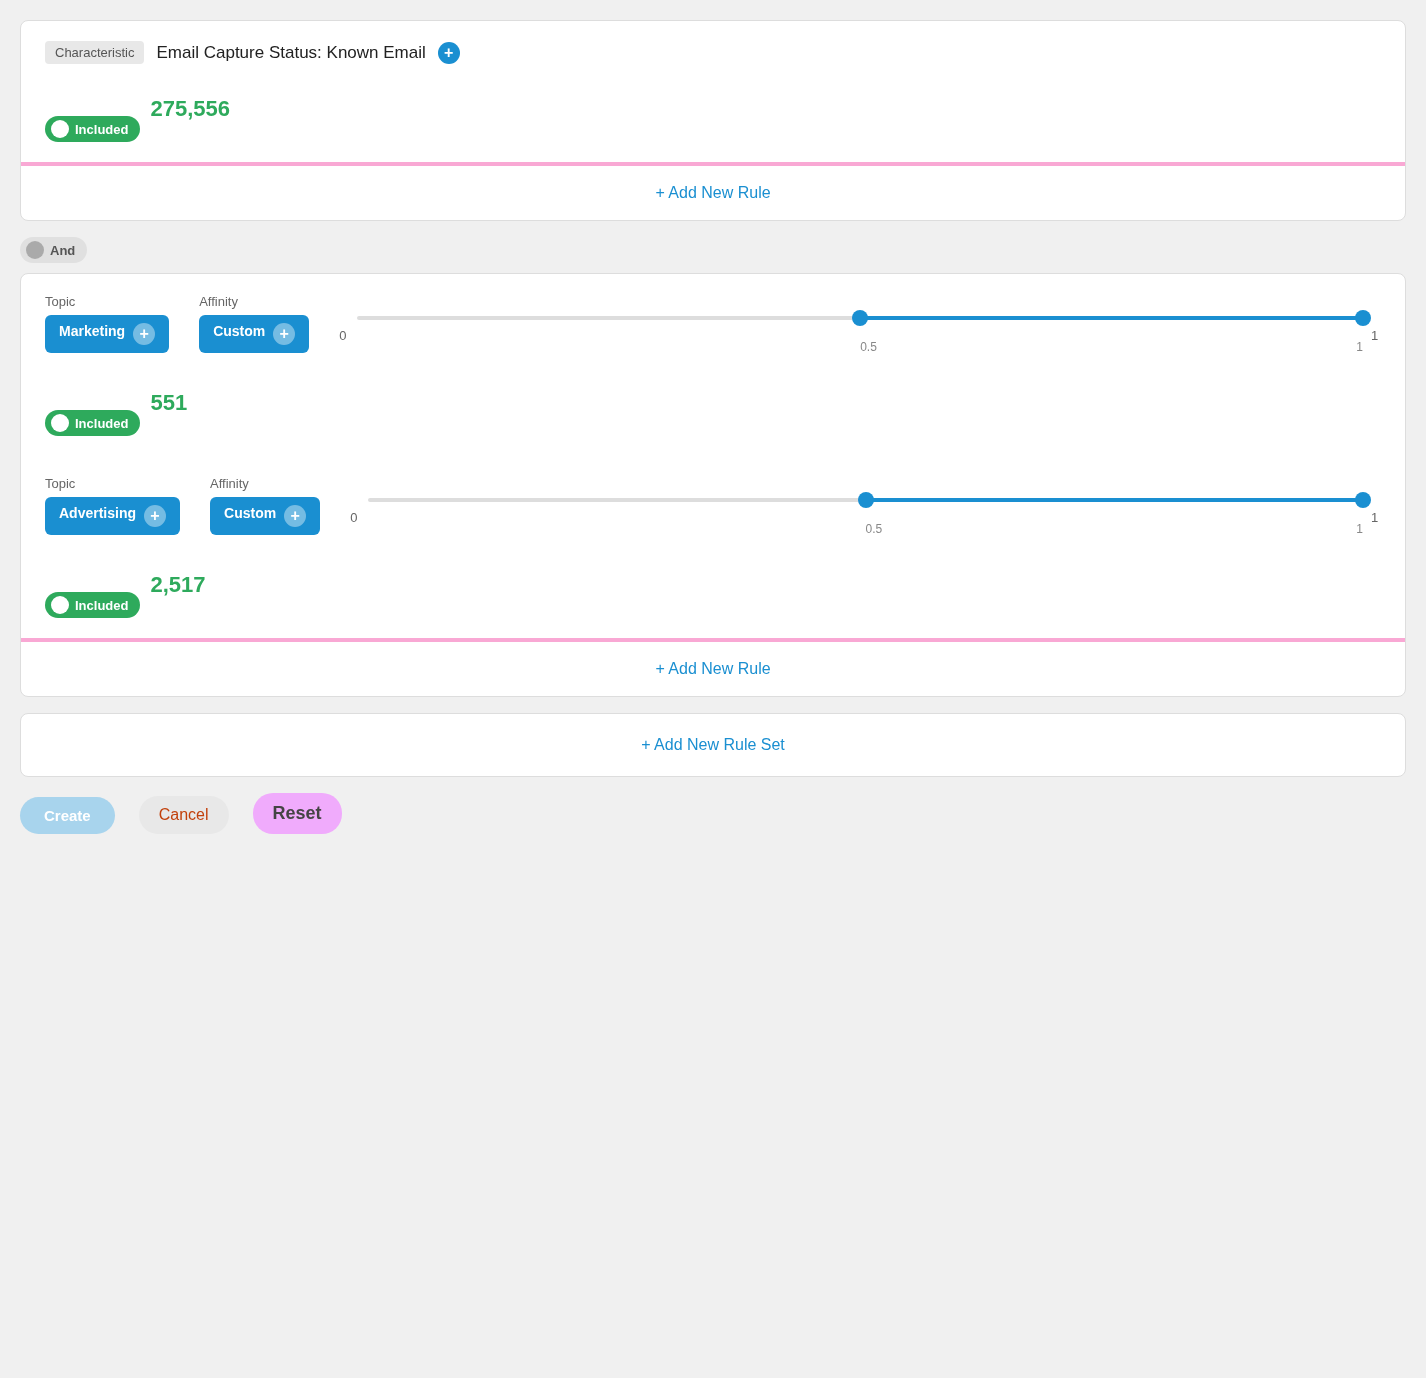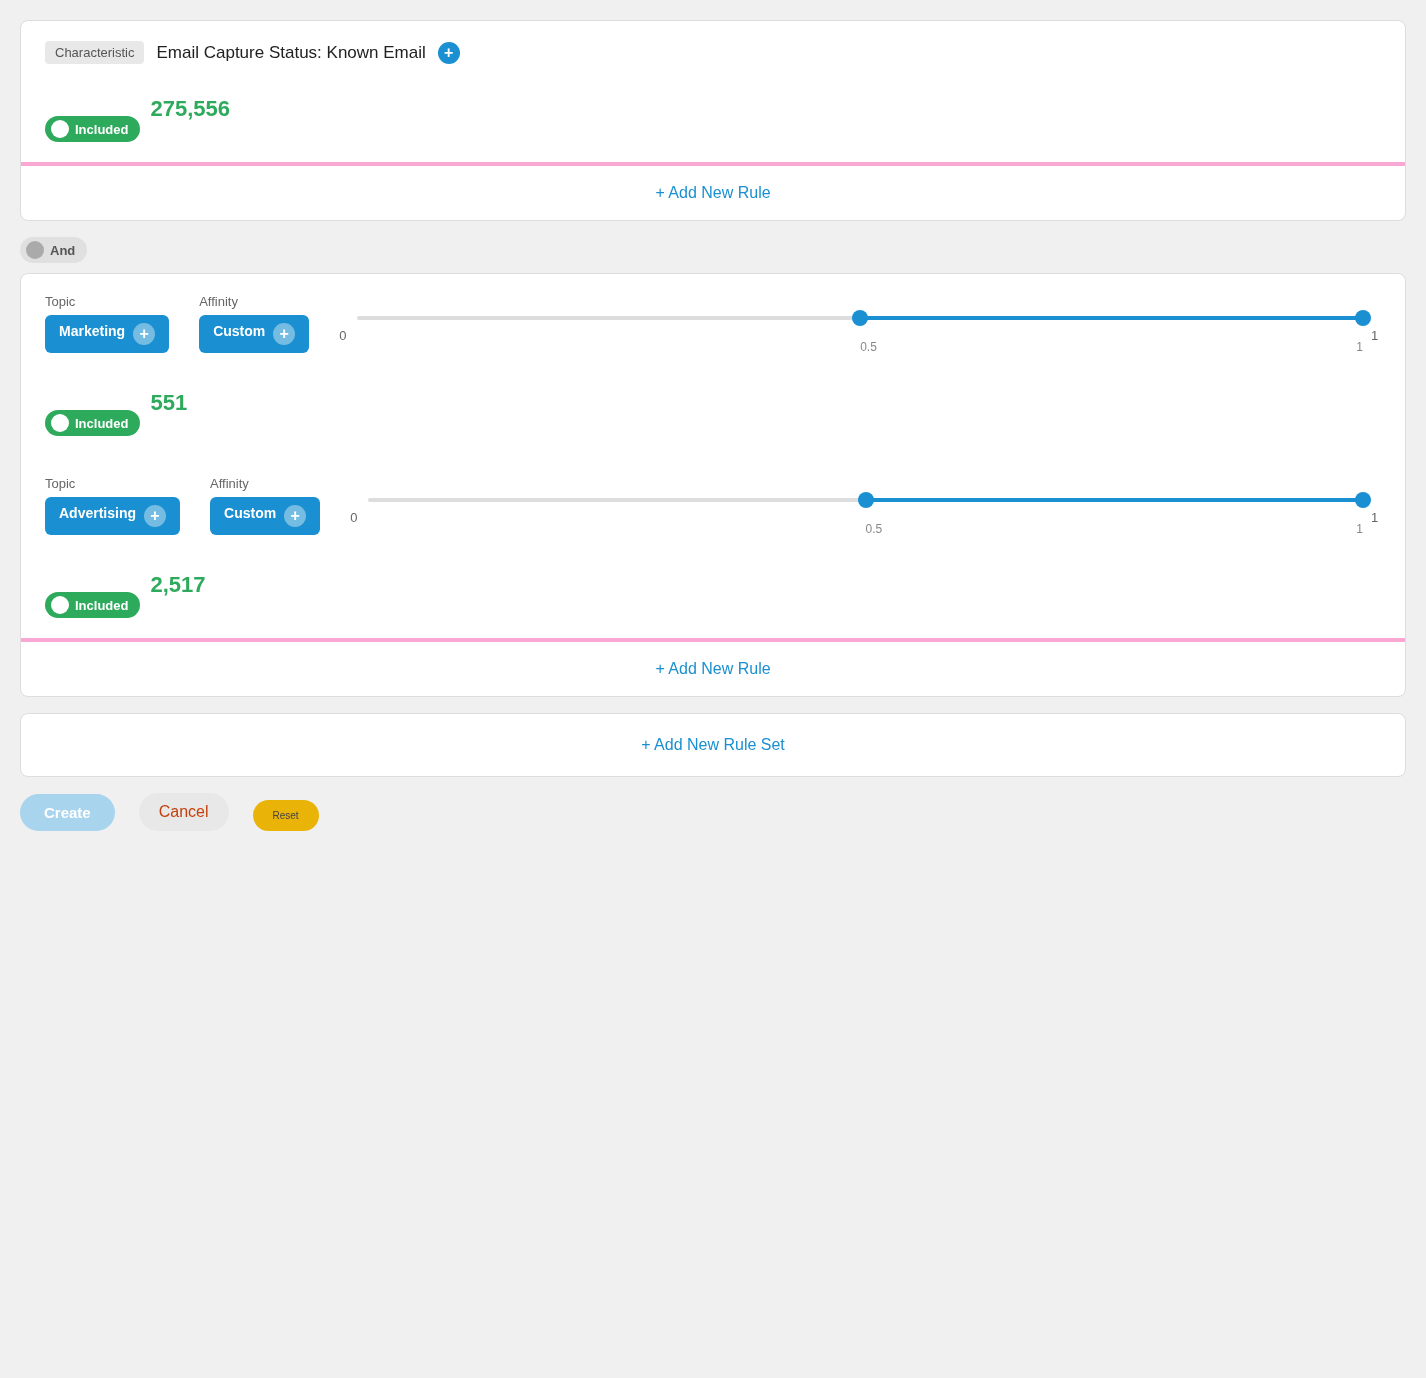--- a/index.html
+++ b/index.html
@@ -302,27 +302,27 @@
       color: #c2410c;
       border: none;
       border-radius: 20px;
       padding: 10px 20px;
       font-size: 16px;
       font-weight: 500;
       cursor: pointer;
     }
 
     .btn-reset {
-      background: #eab308;
+      background: #f0abfc;
       color: #444;
       border: none;
       border-radius: 20px;
       padding: 10px 20px;
-      font-size: 10px;
-      font-weight: 400;
+      font-size: 18px;
+      font-weight: 700;
       cursor: pointer;
     }
 
     .or-divider-line {
       flex: 1;
       height: 1px;
       background: #eee;
     }
   </style>
 </head>

